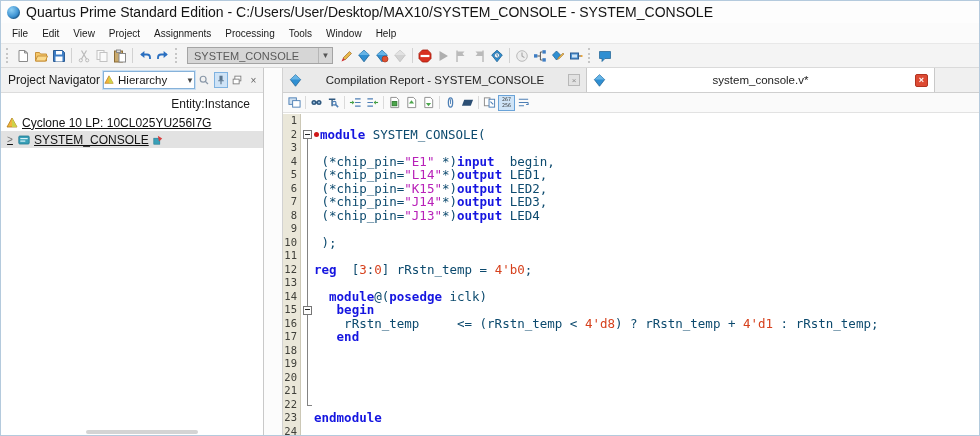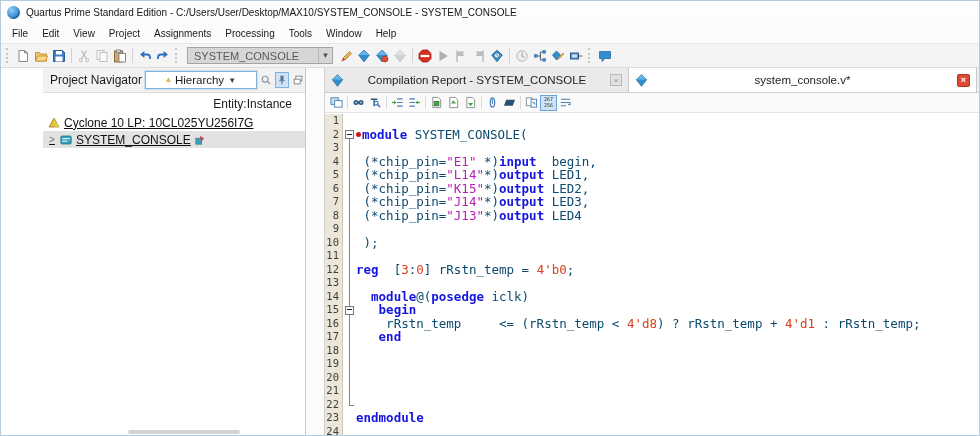--- a/index.html
+++ b/index.html
@@ -1,45 +1,45 @@
 <!DOCTYPE html>
 <html style="--kw: #1515e0; --str: #b820b8; --num: #d6401c; --gutterbg: #eae7d9;"><head>
 <meta charset="utf-8">
 <style>
   html,body{margin:0;padding:0;}
   body{width:980px;height:436px;overflow:hidden;font-family:"Liberation Sans",sans-serif;background:#fff;}
   .window{width:980px;height:436px;box-sizing:border-box;border:1px solid #b4cadd;display:flex;flex-direction:column;background:#fff;}
 
   
-  .titlebar{height:22px;display:flex;align-items:center;gap:6px;padding-left:6px;font-size:10px;color:#141414;background:#fdfdfd;flex:0 0 auto;}
+  .titlebar{height:22px;display:flex;align-items:center;gap:6px;padding-left:6px;font-size:14px;color:#141414;background:#fdfdfd;flex:0 0 auto;}
   .app-icon{width:13px;height:13px;border-radius:50%;background:radial-gradient(circle at 35% 30%,#8fd0f4 0%,#3d92d2 55%,#135d9e 100%);box-shadow:inset -1px -1px 1px rgba(0,0,0,.25);}
 
   
   .menubar{height:20px;display:flex;align-items:center;padding-left:4px;font-size:10px;color:#191919;background:#fbfbfb;flex:0 0 auto;}
   .menu-item{padding:2px 7px;cursor:default;}
 
   
   .toolbar{height:23px;display:flex;align-items:center;background:#f4f4f4;border-top:1px solid #e8e8e8;border-bottom:1px solid #dadada;padding-left:2px;flex:0 0 auto;}
   .tbi{width:16px;height:18px;display:inline-flex;align-items:center;justify-content:center;margin:0 1px;}
   .tbi svg{width:14px;height:14px;}
   .tbi.dis{filter:grayscale(1);opacity:.55;}
   .tb-sep{width:1px;height:15px;background:#d2d2d2;margin:0 3px;}
   .tb-handle{width:3px;height:15px;border-left:2px dotted #c6c6c6;margin:0 3px;}
   .tb-select{width:146px;height:17px;background:#d6d6d6;border:1px solid #a4a4a4;display:flex;align-items:center;font-size:11px;color:#5a5a5a;padding-left:6px;margin:0 4px;box-sizing:border-box;}
   .tb-select .val{flex:1;white-space:nowrap;overflow:hidden;}
   .tb-select .arr{border-left:1px solid #b6b6b6;height:100%;width:13px;display:flex;align-items:center;justify-content:center;color:#555;font-size:8px;}
 
   
-  .main{flex:1;display:flex;min-height:0;margin-left:42px;}
+  .main{flex:1;display:flex;min-height:0;}
 
   
   .navigator{width:262px;min-width:262px;display:flex;flex-direction:column;border-right:1px solid #c9c9c9;}
   .nav-header{height:24px;background:#f2f2f2;display:flex;align-items:center;padding:0 3px 0 7px;font-size:12px;color:#1a1a1a;border-bottom:1px solid #dcdcdc;gap:3px;flex:0 0 auto;}
   .nav-title{white-space:nowrap;}
-  .nav-combo{height:18px;display:flex;align-items:center;gap:4px;background:#fff;border:1px solid #86b2da;box-shadow:0 0 0 1px #cadff2;padding:0 20px;font-size:11.5px;width:112px;box-sizing:border-box;}
+  .nav-combo{height:18px;display:flex;align-items:center;gap:4px;background:#fff;border:1px solid #86b2da;box-shadow:0 0 0 1px #cadff2;padding:0 0;font-size:11.5px;width:112px;box-sizing:border-box;}
   .nav-combo svg{width:10px;height:10px;}
   .nav-combo .arr{margin-left:auto;font-size:8px;color:#444;}
   .nh-icon{width:16px;height:16px;display:flex;align-items:center;justify-content:center;box-sizing:border-box;color:#666;font-size:10px;}
   .nh-icon svg{width:12px;height:12px;}
   .nh-icon.pressed{background:#cfe3f6;border:1px solid #7fb2e0;}
   .nav-body{flex:1;background:#fff;position:relative;font-size:12px;overflow:hidden;}
   .nav-colhead{text-align:right;padding:4px 13px 3px 0;color:#1a1a1a;}
   .nrow{height:17px;display:flex;align-items:center;padding-left:5px;gap:4px;white-space:nowrap;color:#111;text-decoration:underline;}
   .nrow.selected{background:#e2e2e2;}
   .chev{color:#707070;font-size:10px;width:8px;text-align:center;}

